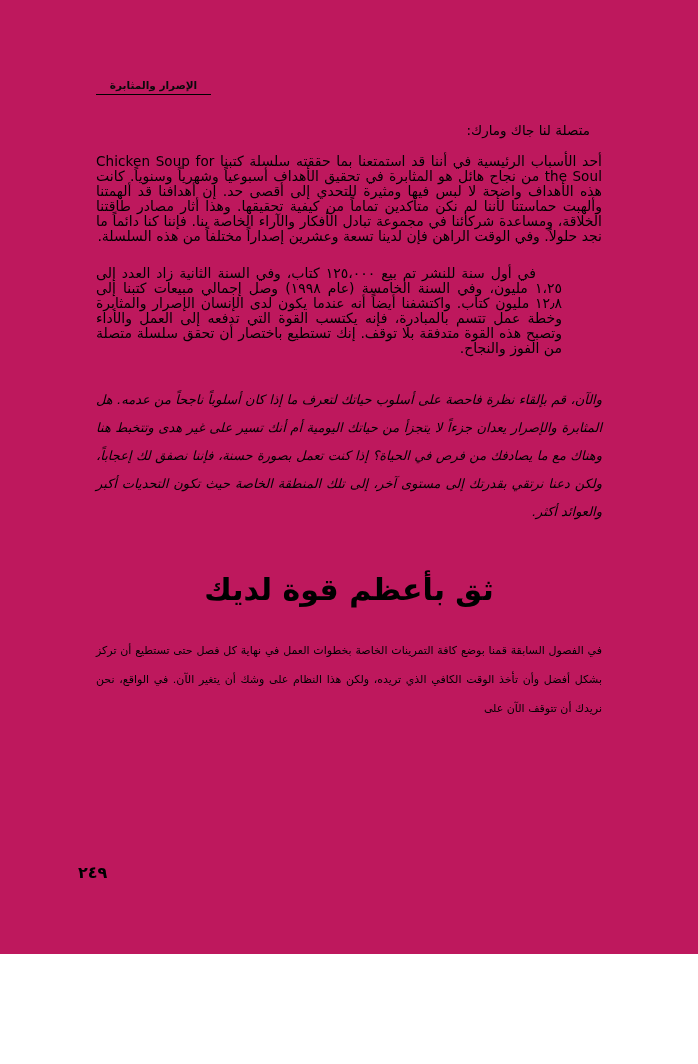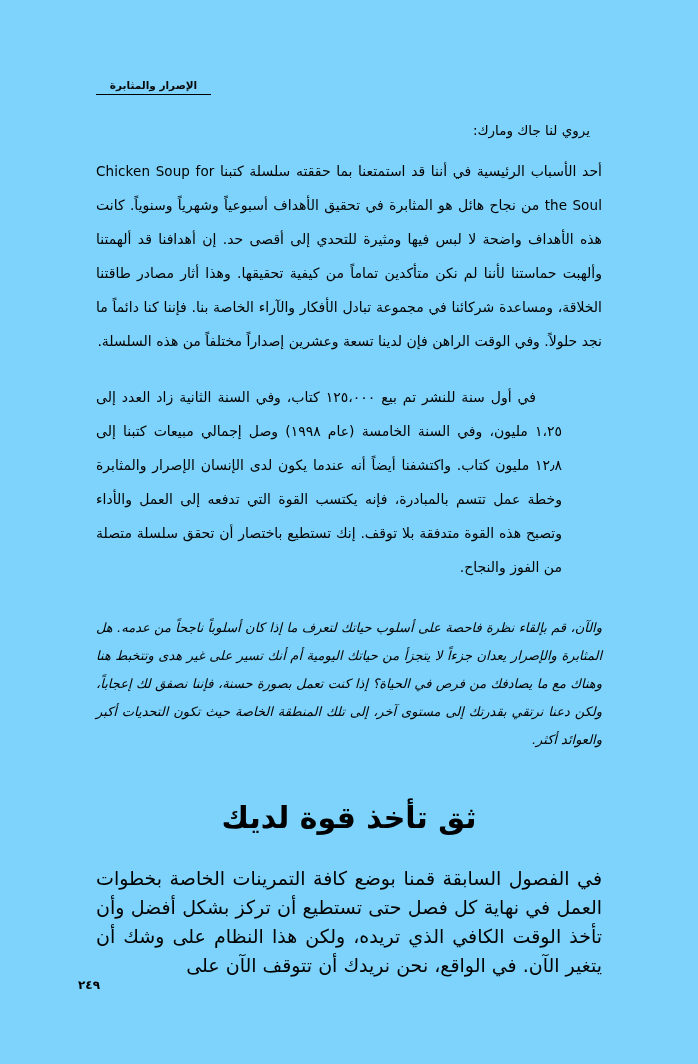--- a/index.html
+++ b/index.html
@@ -3,22 +3,22 @@
 <meta charset="utf-8">
 <style>
   html, body {
     margin: 0;
     padding: 0;
     background: #ffffff;
   }
   .page {
     position: relative;
     width: 698px;
-    height: 1064px;
-    background: #7dd3fc;
+    height: 954px;
+    background: #be185d;
     margin: 0 auto;
     overflow: hidden;
     font-family: "DejaVu Sans", "Liberation Sans", sans-serif;
     color: #000000;
     direction: rtl;
   }
 
   
   .running-header {
     position: absolute;
@@ -60,21 +60,21 @@
     text-align: right;
     margin: 0 0 14px 0;
     padding-right: 12px;
     color: #000;
     font-weight: 400;
   }
 
   
   .quote-block {
     font-size: 14px;
-    line-height: 34px;
+    line-height: 15px;
     text-align: justify;
     text-align-last: right;
     color: #000;
     margin: 0;
     font-weight: 400;
     letter-spacing: 0.1px;
   }
   .quote-block.p1 {
     margin-bottom: 22px;
   }
@@ -107,63 +107,63 @@
     font-weight: 700;
     text-align: center;
     margin: 44px 0 26px 0;
     letter-spacing: 0.5px;
     color: #000;
     line-height: 40px;
   }
 
   
   .closing {
-    font-size: 19px;
+    font-size: 11px;
     line-height: 29px;
     text-align: justify;
     text-align-last: right;
     margin: 0;
     color: #000;
     letter-spacing: 0.1px;
   }
 
   
   .folio {
     position: absolute;
     bottom: 72px;
     left: 78px;
-    font-size: 12px;
+    font-size: 16px;
     font-weight: 700;
     color: #000;
     direction: rtl;
     letter-spacing: 0.5px;
     text-align: right;
   }
 </style>
 </head>
 <body>
 
 <div class="page">
 
   <div class="running-header">
     <span class="rh-text">الإصرار والمثابرة</span>
     <span class="rh-rule"></span>
   </div>
 
   <div class="content">
 
-    <p class="lead-in">يروي لنا جاك ومارك:</p>
+    <p class="lead-in">متصلة لنا جاك ومارك:</p>
 
     <p class="quote-block p1"><span>أحد الأسباب الرئيسية في أننا قد استمتعنا بما حققته سلسلة كتبنا </span><span class="latin">Chicken Soup for the Soul</span><span> من نجاح هائل هو المثابرة في تحقيق الأهداف أسبوعياً وشهرياً وسنوياً. كانت هذه الأهداف واضحة لا لبس فيها ومثيرة للتحدي إلى أقصى حد. إن أهدافنا قد ألهمتنا وألهبت حماستنا لأننا لم نكن متأكدين تماماً من كيفية تحقيقها. وهذا أثار مصادر طاقتنا الخلاقة، ومساعدة شركائنا في مجموعة تبادل الأفكار والآراء الخاصة بنا. فإننا كنا دائماً ما نجد حلولاً. وفي الوقت الراهن فإن لدينا تسعة وعشرين إصداراً مختلفاً من هذه السلسلة.</span></p>
 
     <p class="quote-block p2">في أول سنة للنشر تم بيع ١٢٥،٠٠٠ كتاب، وفي السنة الثانية زاد العدد إلى ١،٢٥ مليون، وفي السنة الخامسة (عام ١٩٩٨) وصل إجمالي مبيعات كتبنا إلى ١٢٫٨ مليون كتاب. واكتشفنا أيضاً أنه عندما يكون لدى الإنسان الإصرار والمثابرة وخطة عمل تتسم بالمبادرة، فإنه يكتسب القوة التي تدفعه إلى العمل والأداء وتصبح هذه القوة متدفقة بلا توقف. إنك تستطيع باختصار أن تحقق سلسلة متصلة من الفوز والنجاح.</p>
 
     <p class="narrative">والآن، قم بإلقاء نظرة فاحصة على أسلوب حياتك لتعرف ما إذا كان أسلوباً ناجحاً من عدمه. هل المثابرة والإصرار يعدان جزءاً لا يتجزأ من حياتك اليومية أم أنك تسير على غير هدى وتتخبط هنا وهناك مع ما يصادفك من فرص في الحياة؟ إذا كنت تعمل بصورة حسنة، فإننا نصفق لك إعجاباً، ولكن دعنا نرتقي بقدرتك إلى مستوى آخر، إلى تلك المنطقة الخاصة حيث تكون التحديات أكبر والعوائد أكثر.</p>
 
-    <h2 class="big-heading">ثق تأخذ قوة لديك</h2>
+    <h2 class="big-heading">ثق بأعظم قوة لديك</h2>
 
     <p class="closing">في الفصول السابقة قمنا بوضع كافة التمرينات الخاصة بخطوات العمل في نهاية كل فصل حتى تستطيع أن تركز بشكل أفضل وأن تأخذ الوقت الكافي الذي تريده، ولكن هذا النظام على وشك أن يتغير الآن. في الواقع، نحن نريدك أن تتوقف الآن على</p>
 
   </div>
 
   <div class="folio">٢٤٩</div>
 
 </div>
 
 </body></html>

